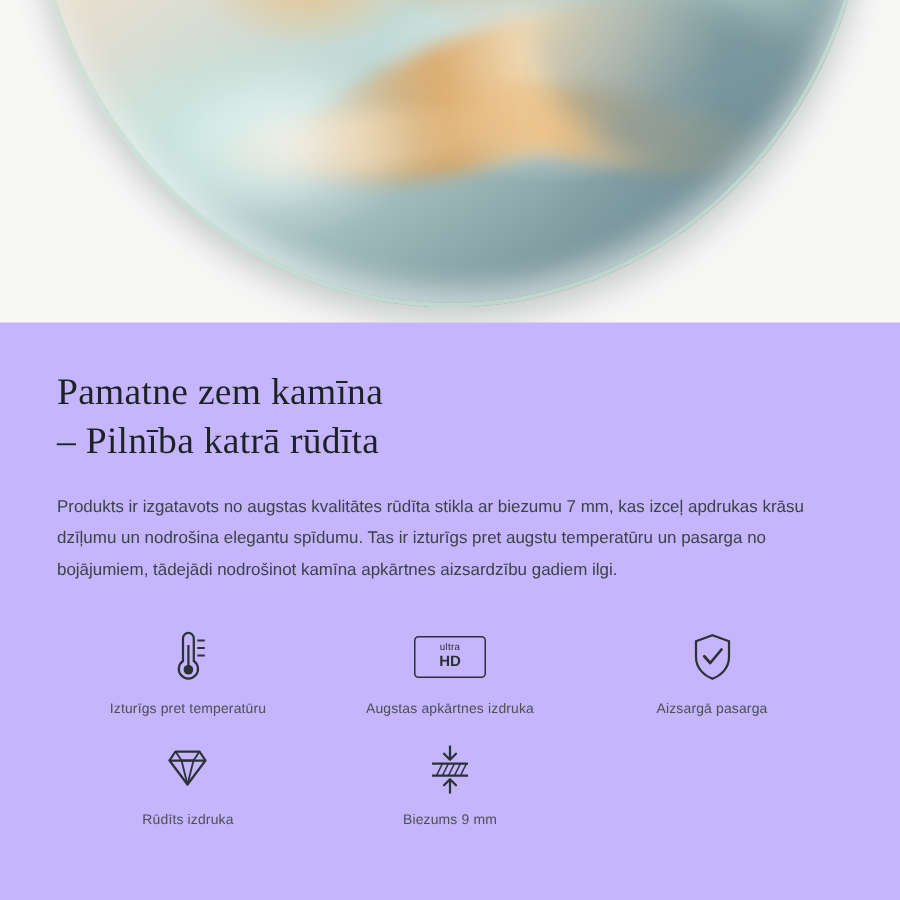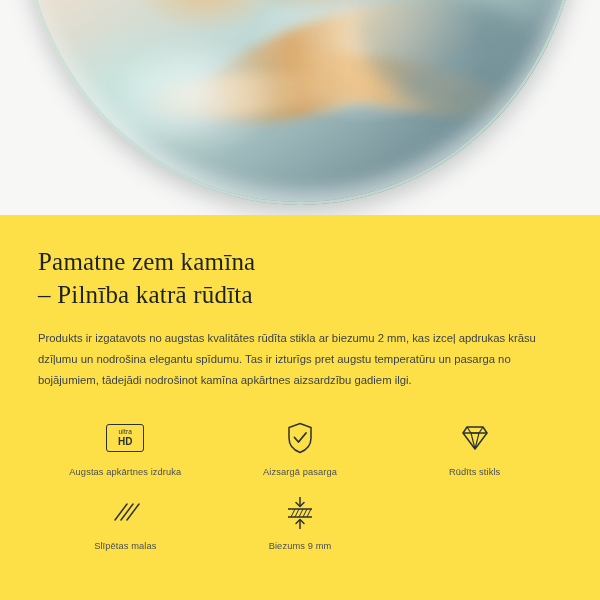--- a/index.html
+++ b/index.html
@@ -5,21 +5,21 @@
   * { box-sizing: border-box; margin: 0; padding: 0; }
   html, body {
     width: 600px; height: 600px;
     background: #ffffff;
     font-family: "Liberation Sans", sans-serif;
     overflow: hidden;
   }
   .page {
     position: relative;
     width: 600px; height: 600px;
-    background: #fde047;
+    background: #c4b5fd;
   }
 
   
   .hero {
     position: relative;
     width: 600px;
     height: 215px;
     overflow: hidden;
     background: #f7f7f6;
   }
@@ -126,21 +126,21 @@
     justify-content: center;
   }
   .feature .cap {
     margin-top: 8px;
     font-size: 9.3px;
     color: #4a5054;
     text-align: center;
     letter-spacing: 0.1px;
   }
   .ultrahd {
-    width: 38px; height: 28px;
+    width: 48px; height: 28px;
     border: 1.6px solid #2b3134;
     border-radius: 3px;
     display: flex; flex-direction: column;
     align-items: center; justify-content: center;
     line-height: 1;
   }
   .ultrahd .u1 { font-size: 6.5px; color: #2b3134; letter-spacing: 0.2px; }
   .ultrahd .u2 { font-size: 10px; font-weight: bold; color: #2b3134; margin-top: 1px; }
   svg { display: block; }
 </style>
@@ -159,24 +159,37 @@
       <div class="glass-edge"></div>
     </div>
 
   </div>
 
   <div class="content">
     <h1 class="title">
       <span>Pamatne zem kamīna</span>
       <span class="line2">– Pilnība katrā rūdīta</span>
     </h1>
-    <p class="desc">Produkts ir izgatavots no augstas kvalitātes rūdīta stikla ar biezumu 2 mm, kas izceļ apdrukas krāsu dzīļumu un nodrošina elegantu spīdumu. Tas ir izturīgs pret augstu temperatūru un pasarga no bojājumiem, tādejādi nodrošinot kamīna apkārtnes aizsardzību gadiem ilgi.</p>
+    <p class="desc">Produkts ir izgatavots no augstas kvalitātes rūdīta stikla ar biezumu 7 mm, kas izceļ apdrukas krāsu dzīļumu un nodrošina elegantu spīdumu. Tas ir izturīgs pret augstu temperatūru un pasarga no bojājumiem, tādejādi nodrošinot kamīna apkārtnes aizsardzību gadiem ilgi.</p>
 
     <div class="features">
 
+      <div class="feature">
+        <div class="ico">
+          <svg width="34" height="38" viewBox="0 0 34 38">
+            <path d="M14 6.5a3.6 3.6 0 0 1 7.2 0v15.2a6.4 6.4 0 1 1-7.2 0z" fill="none" stroke="#2b3134" stroke-width="1.5"></path>
+            <line x1="17.6" y1="11" x2="17.6" y2="25" stroke="#2b3134" stroke-width="1.5"></line>
+            <circle cx="17.6" cy="27.5" r="3.2" fill="#2b3134"></circle>
+            <line x1="23.5" y1="8" x2="28.5" y2="8" stroke="#2b3134" stroke-width="1.2"></line>
+            <line x1="23.5" y1="13" x2="28.5" y2="13" stroke="#2b3134" stroke-width="1.2"></line>
+            <line x1="23.5" y1="18" x2="28.5" y2="18" stroke="#2b3134" stroke-width="1.2"></line>
+          </svg>
+        </div>
+        <div class="cap">Izturīgs pret temperatūru</div>
+      </div>
 
       <div class="feature">
         <div class="ico">
           <div class="ultrahd">
             <span class="u1">ultra</span>
             <span class="u2">HD</span>
           </div>
         </div>
         <div class="cap">Augstas apkārtnes izdruka</div>
       </div>
@@ -196,33 +209,23 @@
           <svg width="38" height="34" viewBox="0 0 38 34">
             <path d="M7 12h24l-12 16z" fill="none" stroke="#2b3134" stroke-width="1.5" stroke-linejoin="round"></path>
             <path d="M7 12l4-6h16l4 6" fill="none" stroke="#2b3134" stroke-width="1.5" stroke-linejoin="round"></path>
             <line x1="11" y1="6" x2="15" y2="12" stroke="#2b3134" stroke-width="1.2"></line>
             <line x1="27" y1="6" x2="23" y2="12" stroke="#2b3134" stroke-width="1.2"></line>
             <line x1="15" y1="12" x2="19" y2="28" stroke="#2b3134" stroke-width="1.2"></line>
             <line x1="23" y1="12" x2="19" y2="28" stroke="#2b3134" stroke-width="1.2"></line>
             <line x1="15" y1="12" x2="23" y2="12" stroke="#2b3134" stroke-width="1.2"></line>
           </svg>
         </div>
-        <div class="cap">Rūdīts stikls</div>
-      </div>
-
-      <div class="feature">
-        <div class="ico">
-          <svg width="36" height="32" viewBox="0 0 36 32">
-            <line x1="8" y1="24" x2="20" y2="8" stroke="#2b3134" stroke-width="1.5" stroke-linecap="round"></line>
-            <line x1="14" y1="24" x2="26" y2="8" stroke="#2b3134" stroke-width="1.5" stroke-linecap="round"></line>
-            <line x1="20" y1="24" x2="32" y2="8" stroke="#2b3134" stroke-width="1.5" stroke-linecap="round"></line>
-          </svg>
-        </div>
-        <div class="cap">Slīpētas malas</div>
-      </div>
+        <div class="cap">Rūdīts izdruka</div>
+      </div>
+
 
       <div class="feature">
         <div class="ico">
           <svg width="36" height="38" viewBox="0 0 36 38">
             <line x1="18" y1="4" x2="18" y2="13" stroke="#2b3134" stroke-width="1.5"></line>
             <polyline points="14,9.5 18,13.5 22,9.5" fill="none" stroke="#2b3134" stroke-width="1.5" stroke-linecap="round" stroke-linejoin="round"></polyline>
             <line x1="6" y1="16" x2="30" y2="16" stroke="#2b3134" stroke-width="1.5"></line>
             <line x1="6" y1="24" x2="30" y2="24" stroke="#2b3134" stroke-width="1.5"></line>
             <line x1="9" y1="24" x2="13" y2="16" stroke="#2b3134" stroke-width="1"></line>
             <line x1="13" y1="24" x2="17" y2="16" stroke="#2b3134" stroke-width="1"></line>

